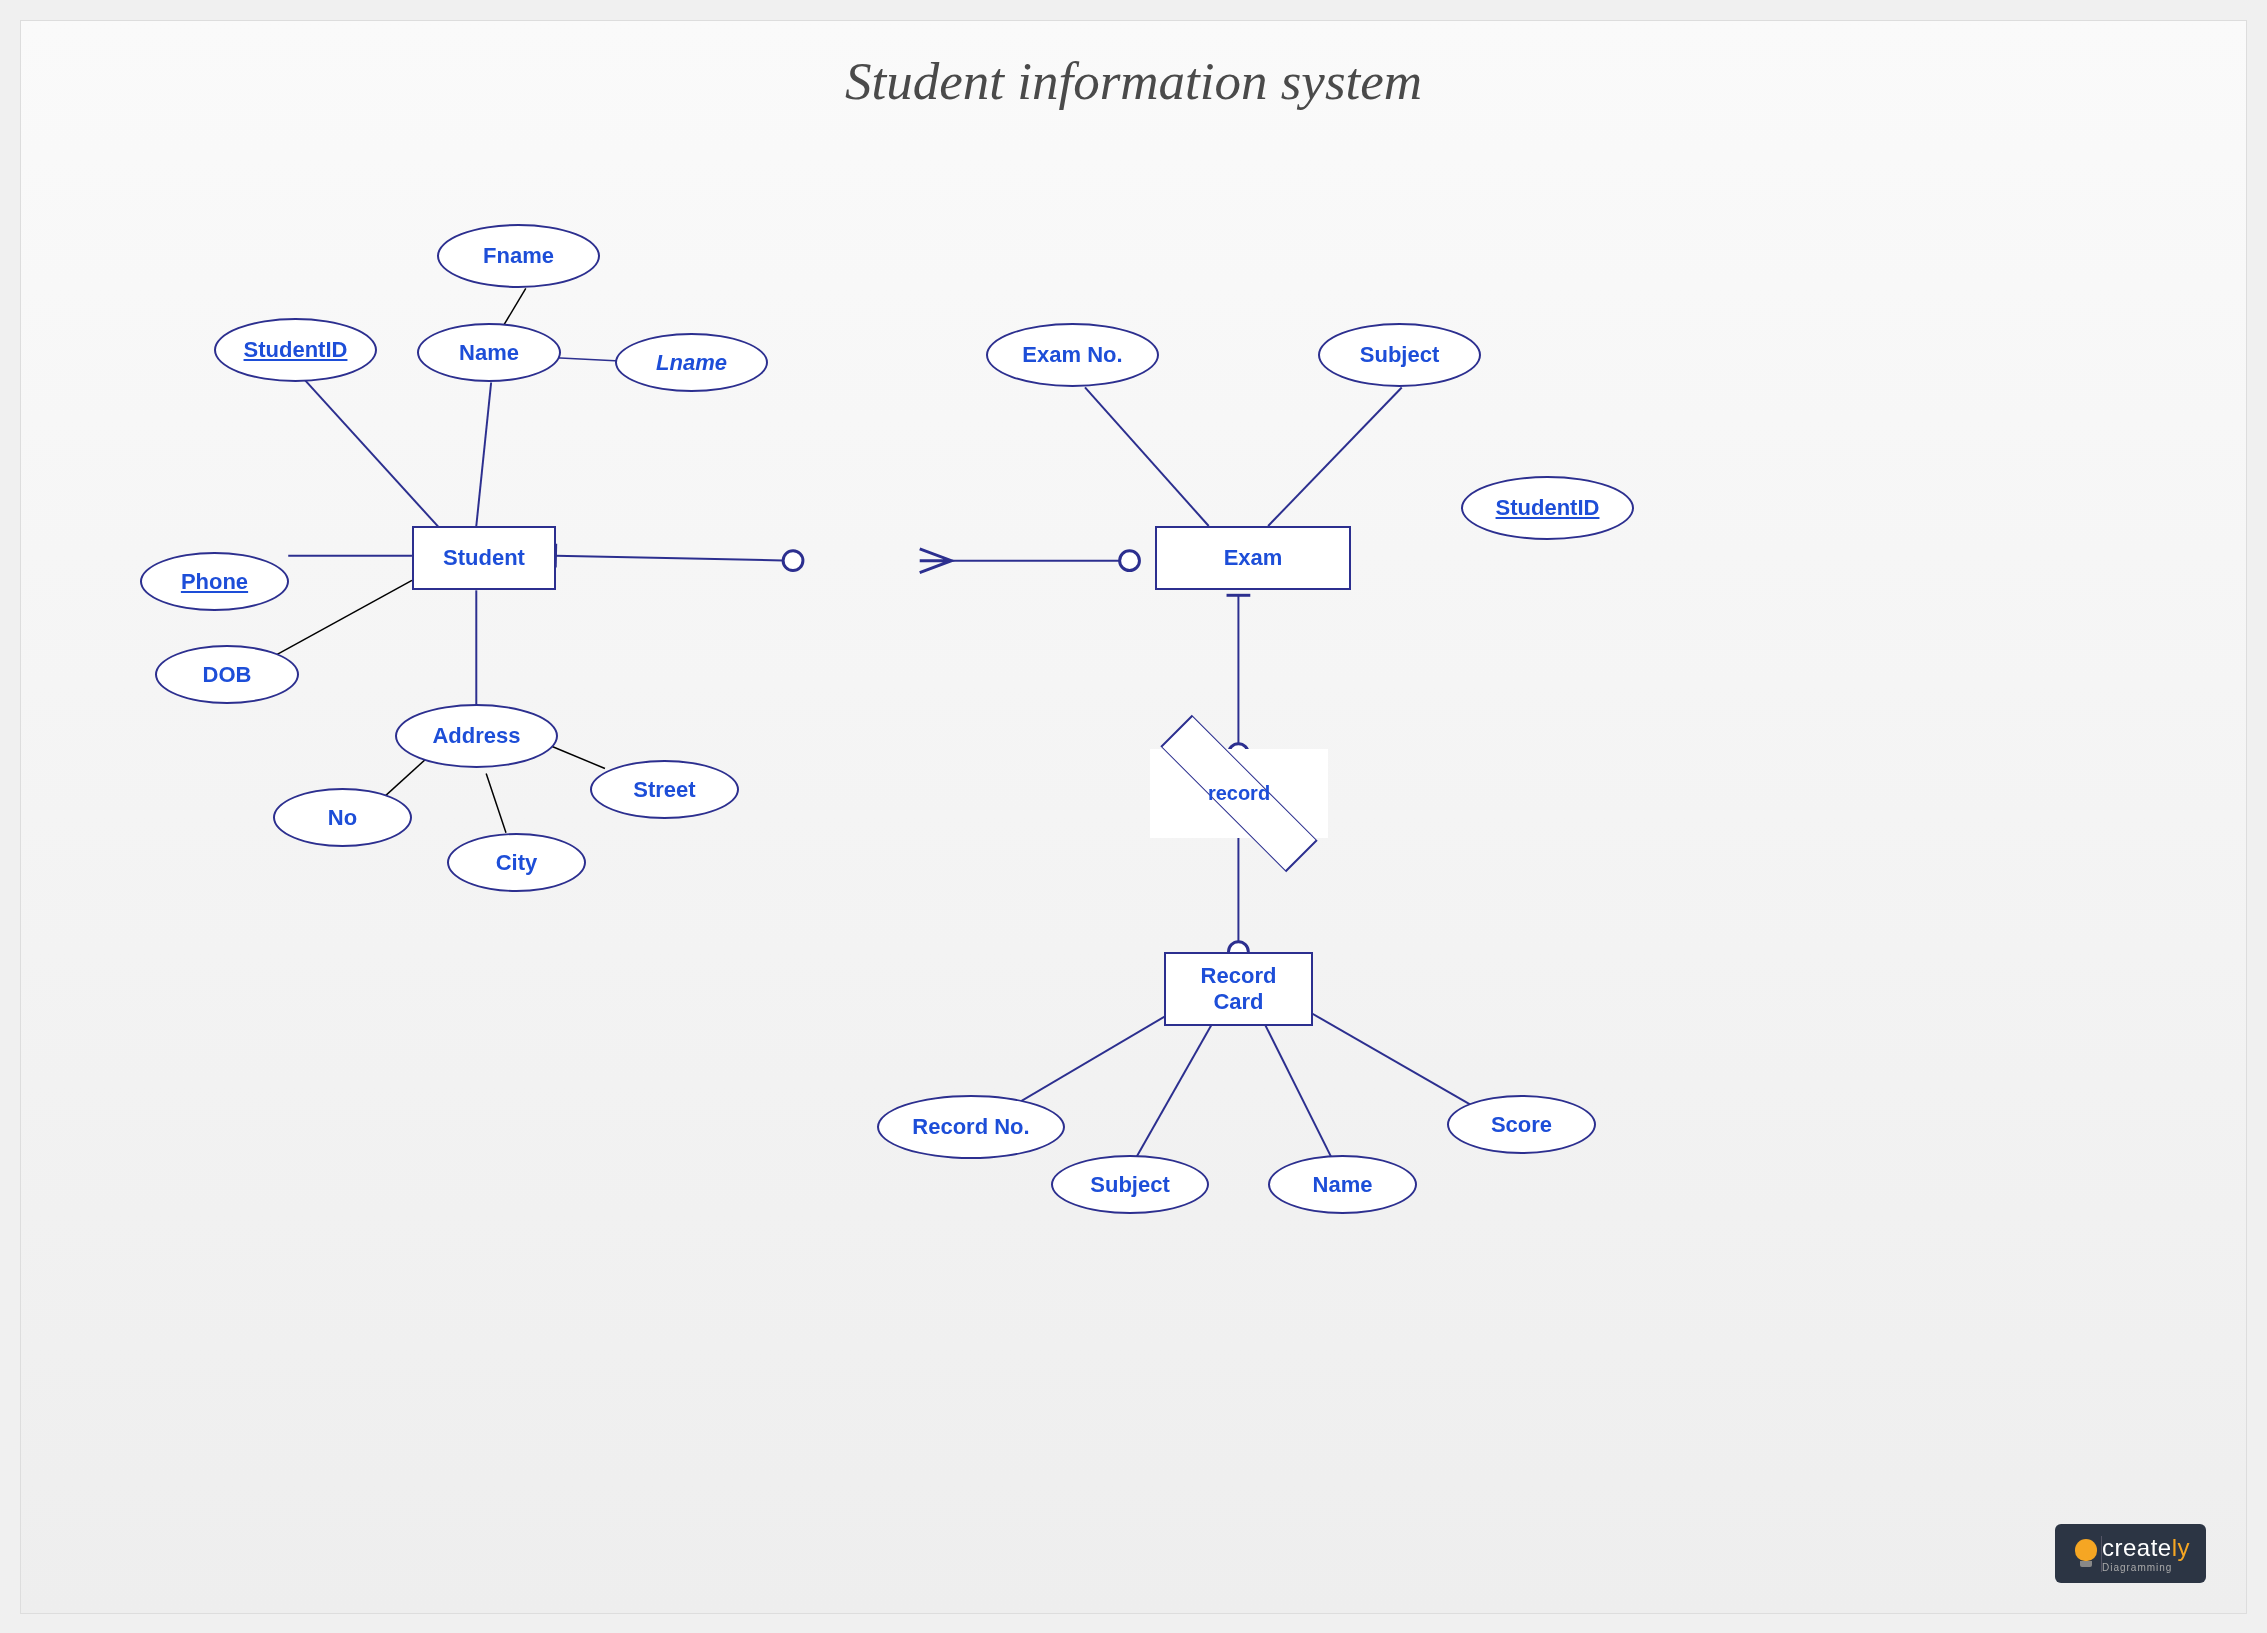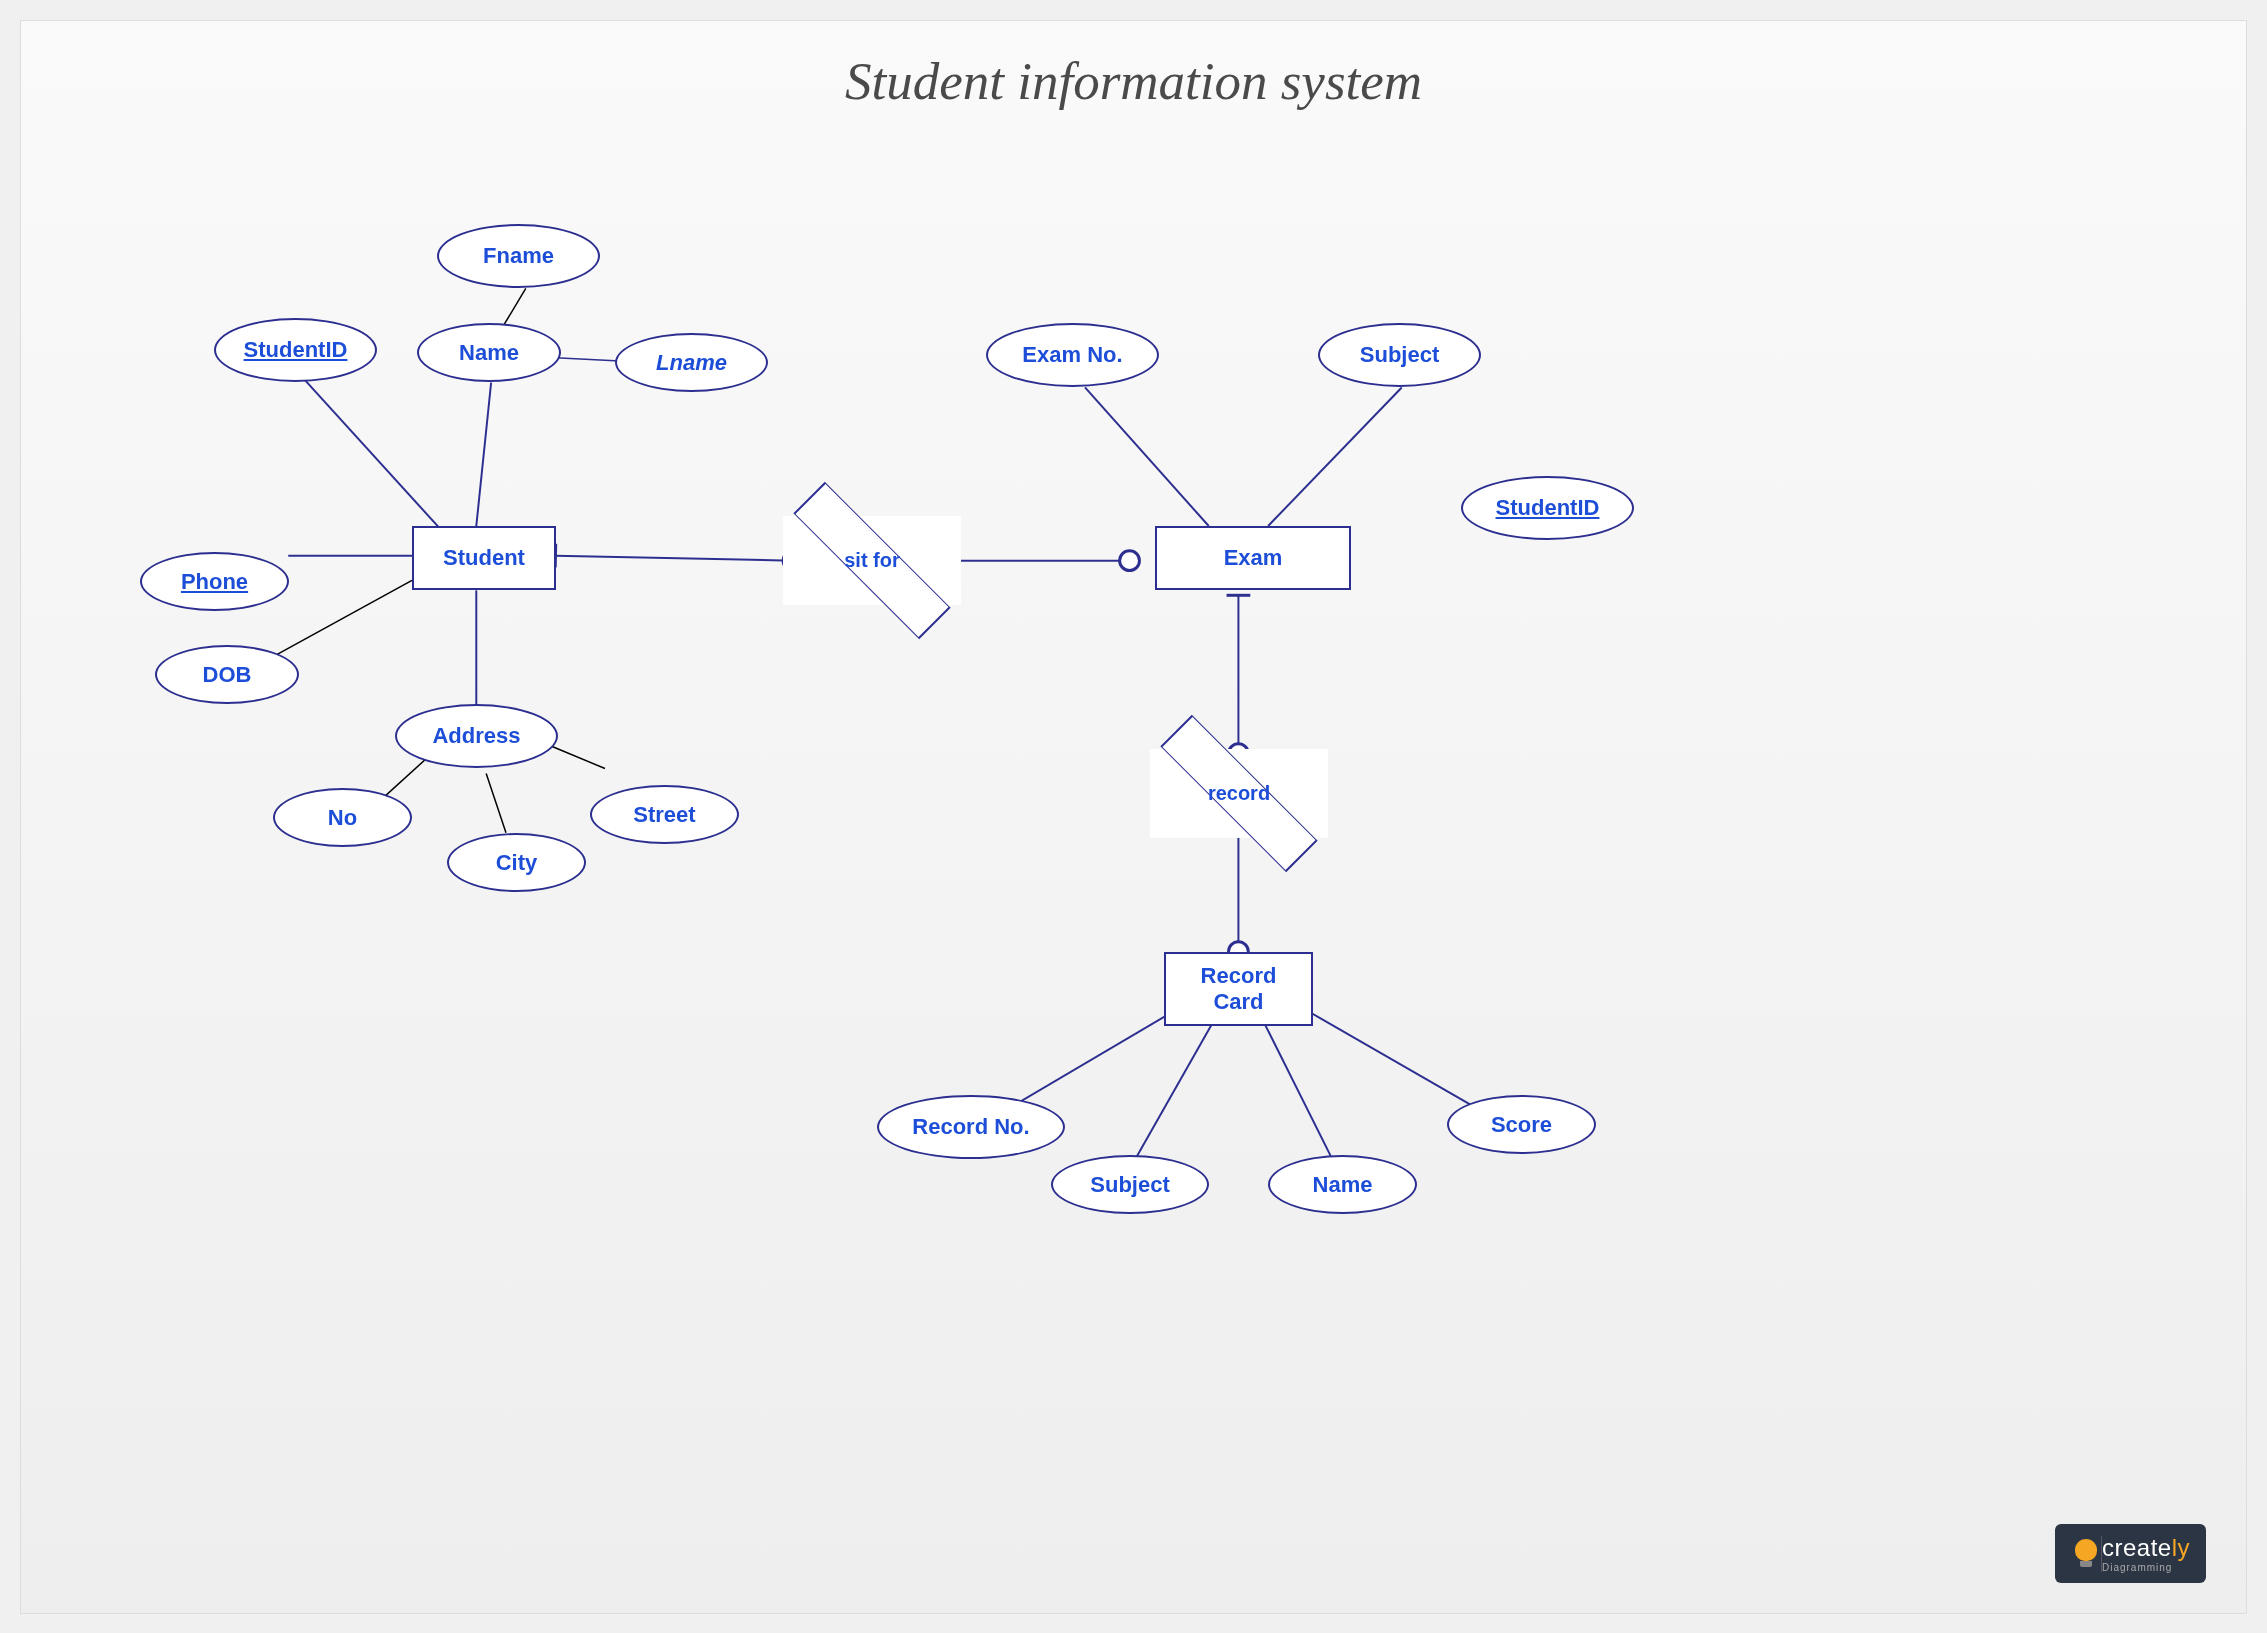--- a/index.html
+++ b/index.html
@@ -194,28 +194,24 @@
     </div>
   <div class="shape attribute" style="left:374px; top:683px; width:163px; height:64px;">
       <span>Address</span>
     </div>
   <div class="shape attribute" style="left:252px; top:767px; width:139px; height:59px;">
       <span>No</span>
     </div>
   <div class="shape attribute" style="left:426px; top:812px; width:139px; height:59px;">
       <span>City</span>
     </div>
-  <div class="shape attribute" style="left:569px; top:764px; width:149px; height:59px;">
+  <div class="shape attribute" style="left:569px; top:739px; width:149px; height:59px;">
       <span>Street</span>
     </div>
 
-  <div class="shape relationship" style="left:762px; top:495px;">
-    <div class="relationship-inner"></div>
-    <span class="relationship-label">sit for</span>
-  </div>
 
   <div class="shape entity" style="left:1134px; top:505px; width:196px; height:64px;">
       <span>Exam</span>
     </div>
   <div class="shape attribute" style="left:965px; top:302px; width:173px; height:64px;">
       <span>Exam No.</span>
     </div>
   <div class="shape attribute" style="left:1297px; top:302px; width:163px; height:64px;">
       <span>Subject</span>
     </div>

